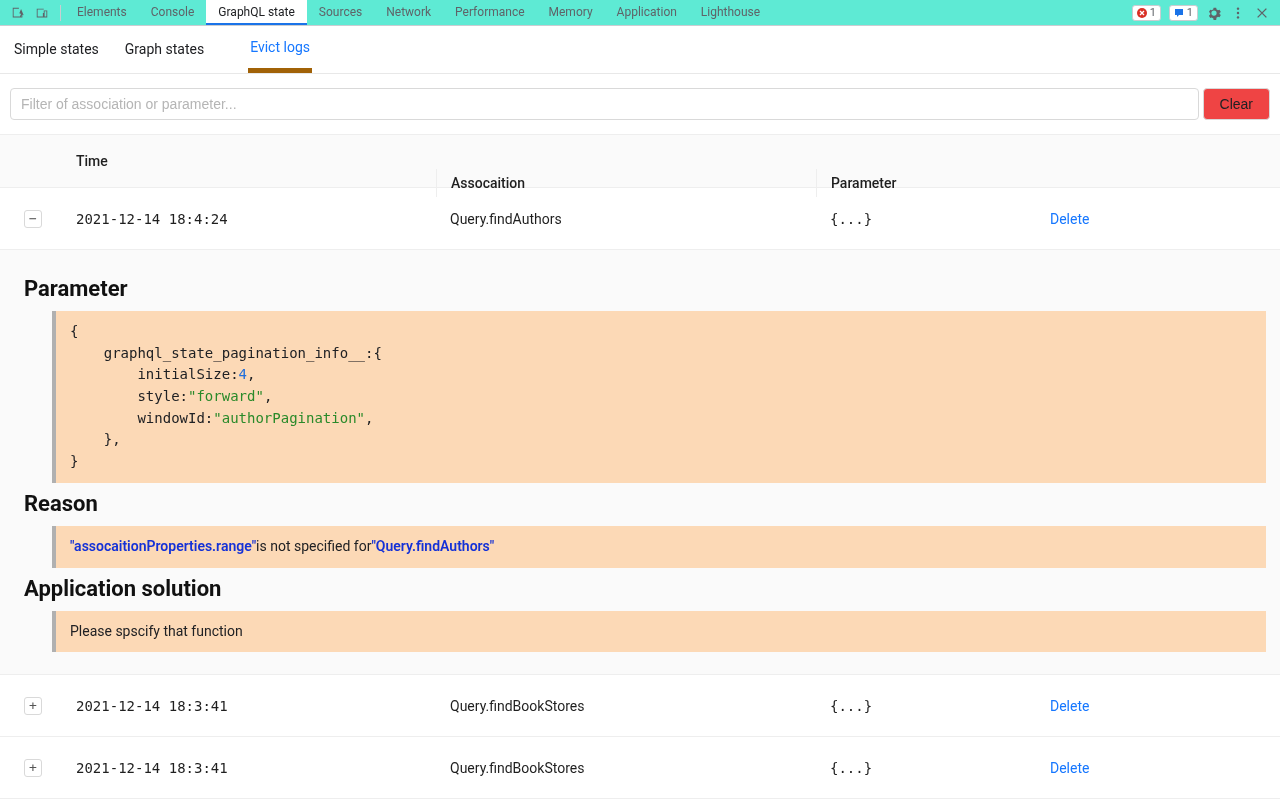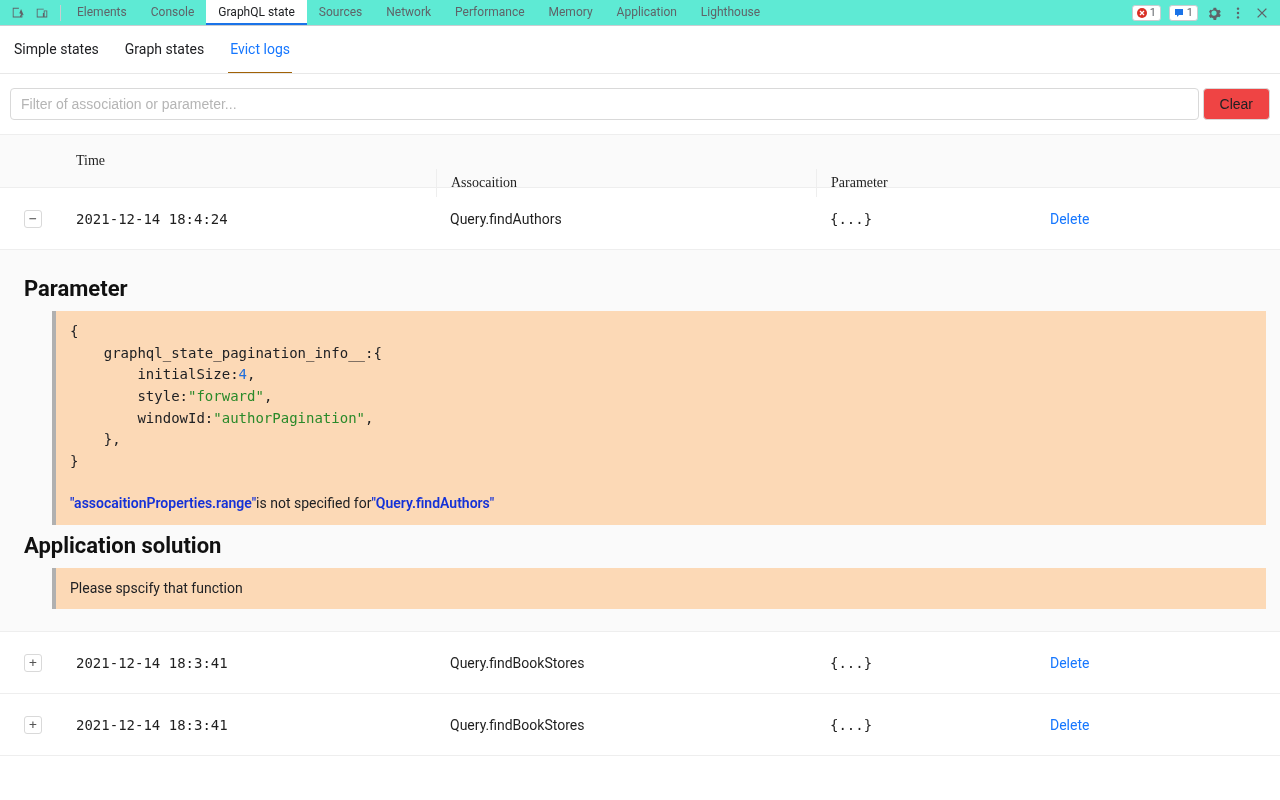--- a/index.html
+++ b/index.html
@@ -92,21 +92,22 @@
     height: 100%;
     display: flex;
     align-items: center;
     cursor: pointer;
     color: #202124;
     border-bottom: 2px solid transparent;
     padding: 0 2px;
   }
   .panel-tab.active {
     color: #1677ff;
-    border-bottom: 1px solid #a16207;
+    border-bottom: 5px solid #a16207;
+    margin-left: 20px;
   }
 
   
   .filter-row {
     display: flex;
     align-items: center;
     gap: 4px;
     padding: 14px 10px;
   }
   .filter-input {
@@ -138,21 +139,20 @@
   .thead {
     background: #fafafa;
     border-top: 1px solid #eee;
     border-bottom: 1px solid #eee;
     display: flex;
     height: 54px;
     align-items: center;
     font-size: 14px;
     color: #1f1f1f;
     font-weight: 500;
-    font-family: Liberation Serif, serif;
   }
   .col-expand { width: 66px; flex: 0 0 66px; display:flex; justify-content:center; }
   .col-time   { width: 370px; flex: 0 0 370px; padding-left: 10px; }
   .col-assoc  { width: 380px; flex: 0 0 380px; padding-left: 14px; }
   .col-param  { width: 220px; flex: 0 0 220px; padding-left: 14px; }
   .col-op     { flex: 1 1 auto; padding-left: 14px; }
   .thead .col-assoc, .thead .col-param, .thead .col-op {
     border-left: 1px solid #eee;
     height: 28px;
     display: flex;
@@ -314,20 +314,21 @@
   <div class="detail">
     <h2>Parameter</h2>
     <div class="callout code" id="param-code">{
     graphql_state_pagination_info__:{
         initialSize:<span class="tok-num">4</span>,
         style:<span class="tok-str">"forward"</span>,
         windowId:<span class="tok-str">"authorPagination"</span>,
     },
 }</div>
 
+    <h2>Reason</h2>
     <div class="callout">
       <span class="tok-blue">"assocaitionProperties.range"</span><span>is not specified for</span><span class="tok-blue">"Query.findAuthors"</span>
     </div>
 
     <h2>Application solution</h2>
     <div class="callout">Please spscify that function</div>
   </div>
 
   <div class="trow">
     <div class="col-expand">

